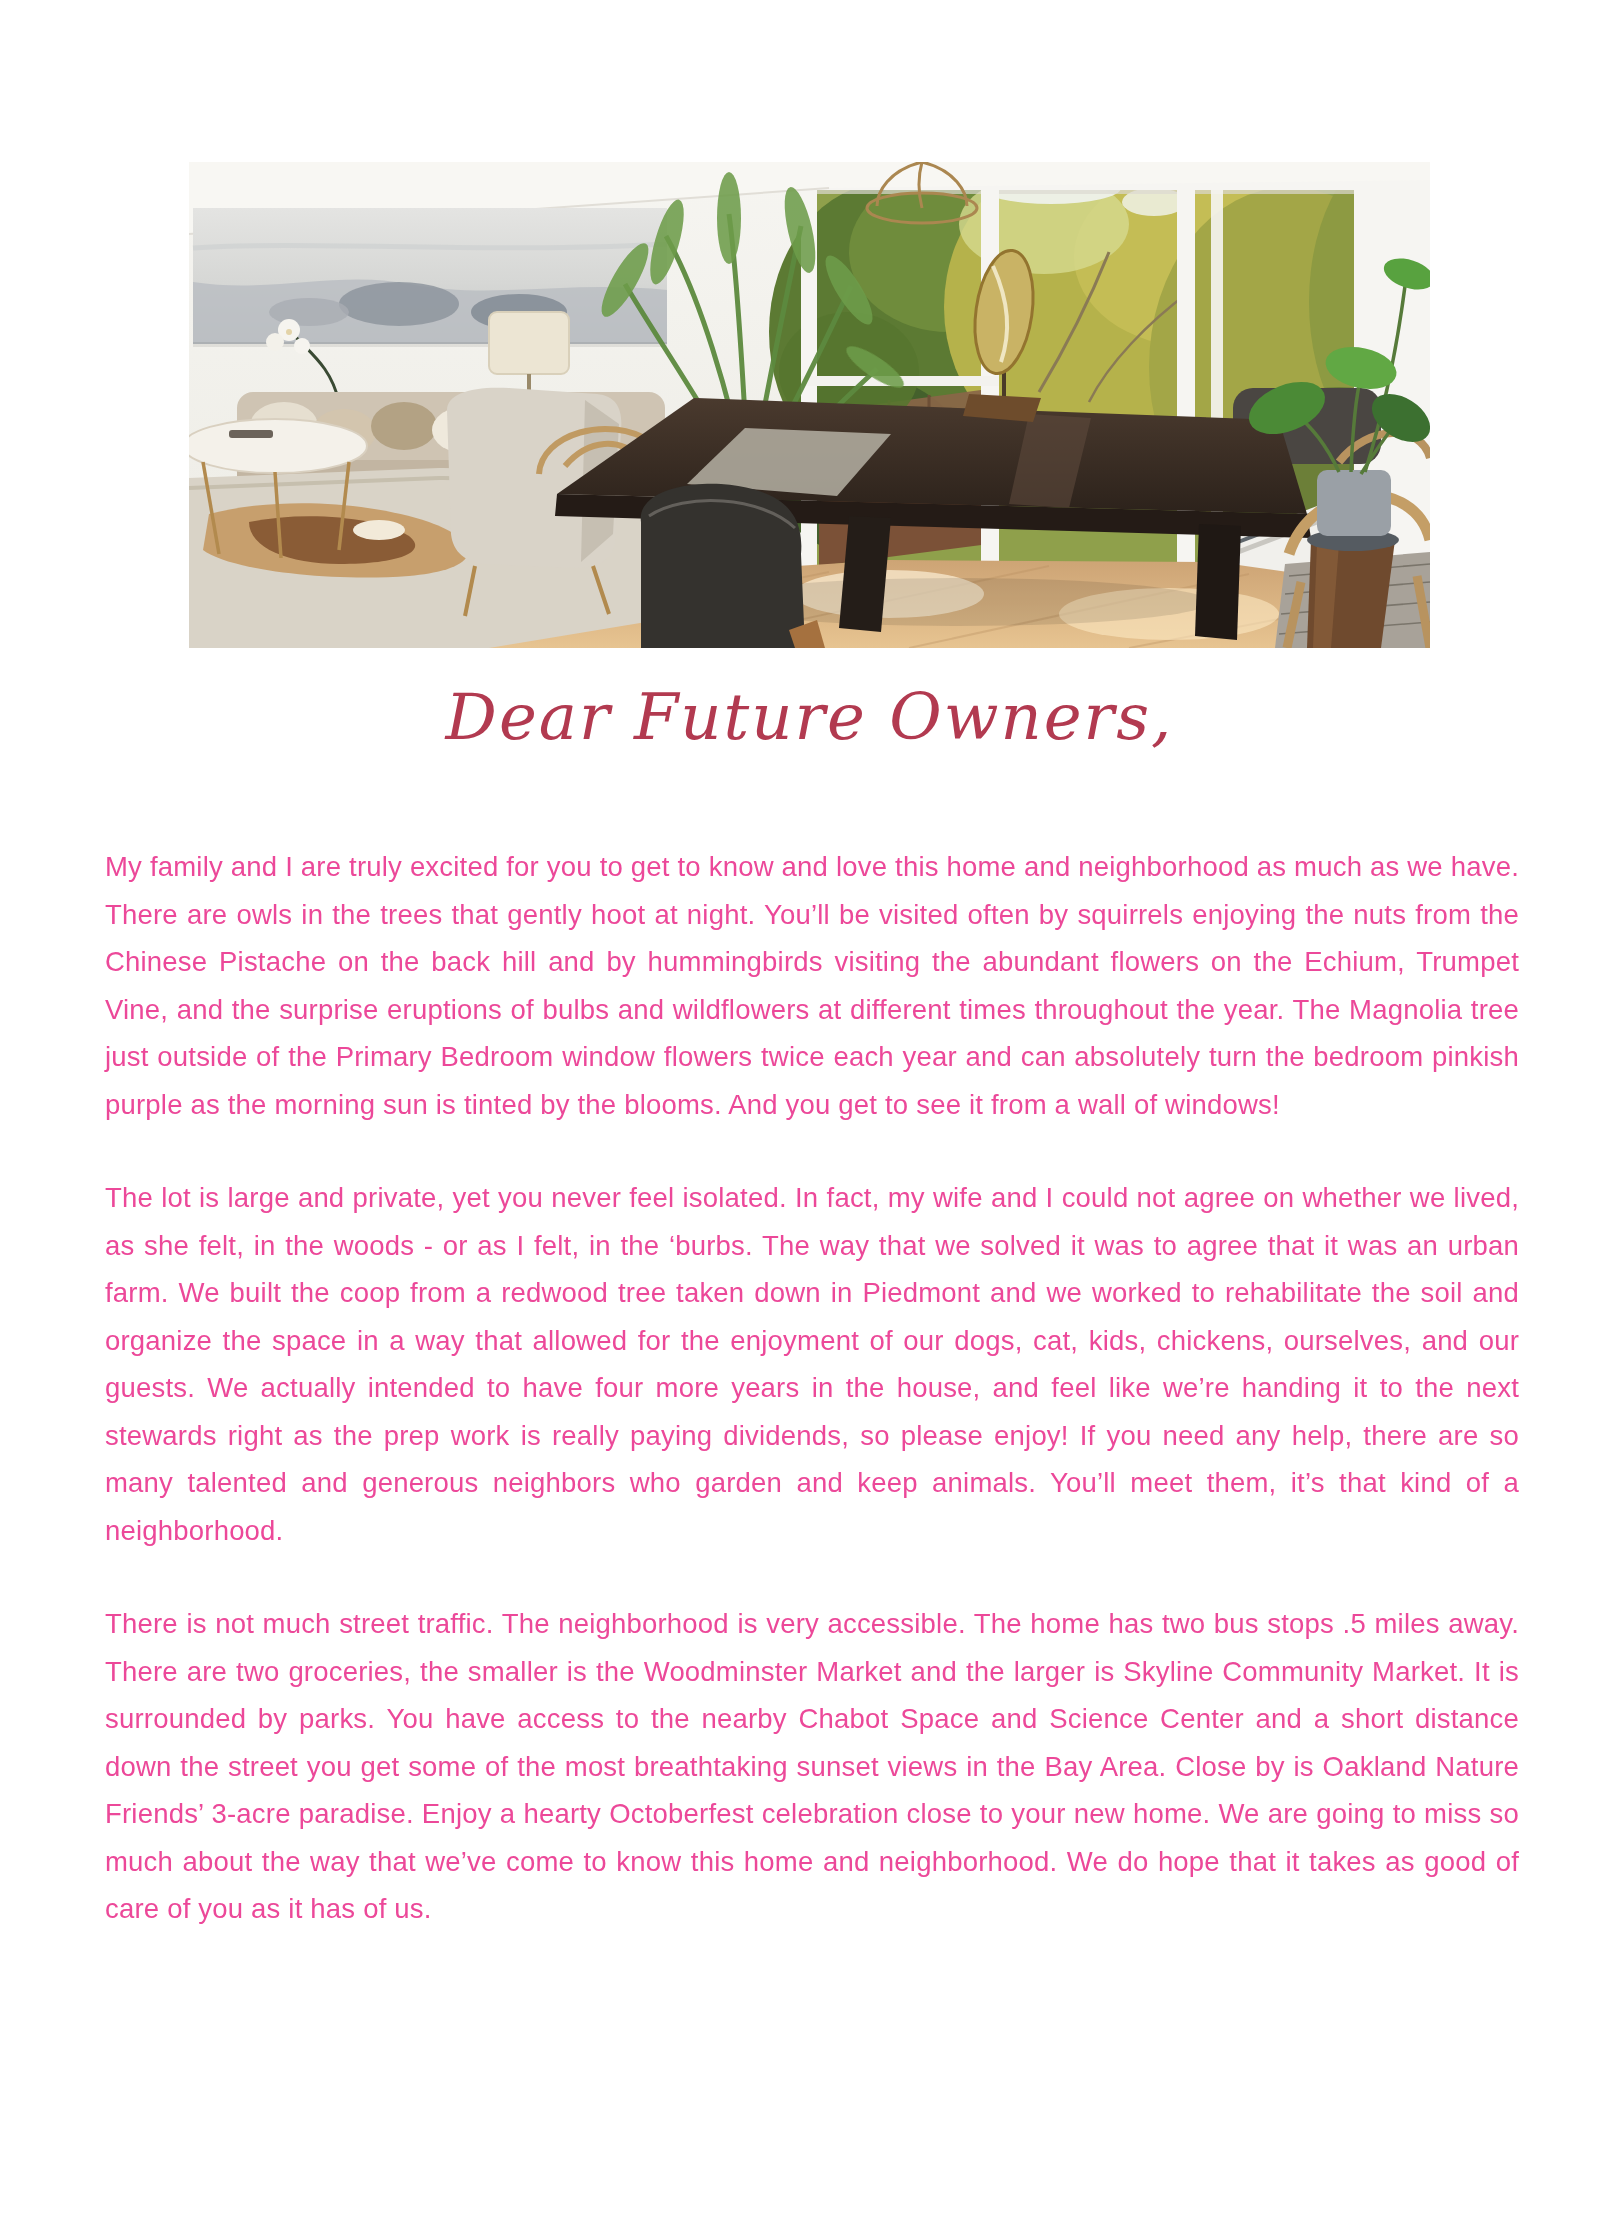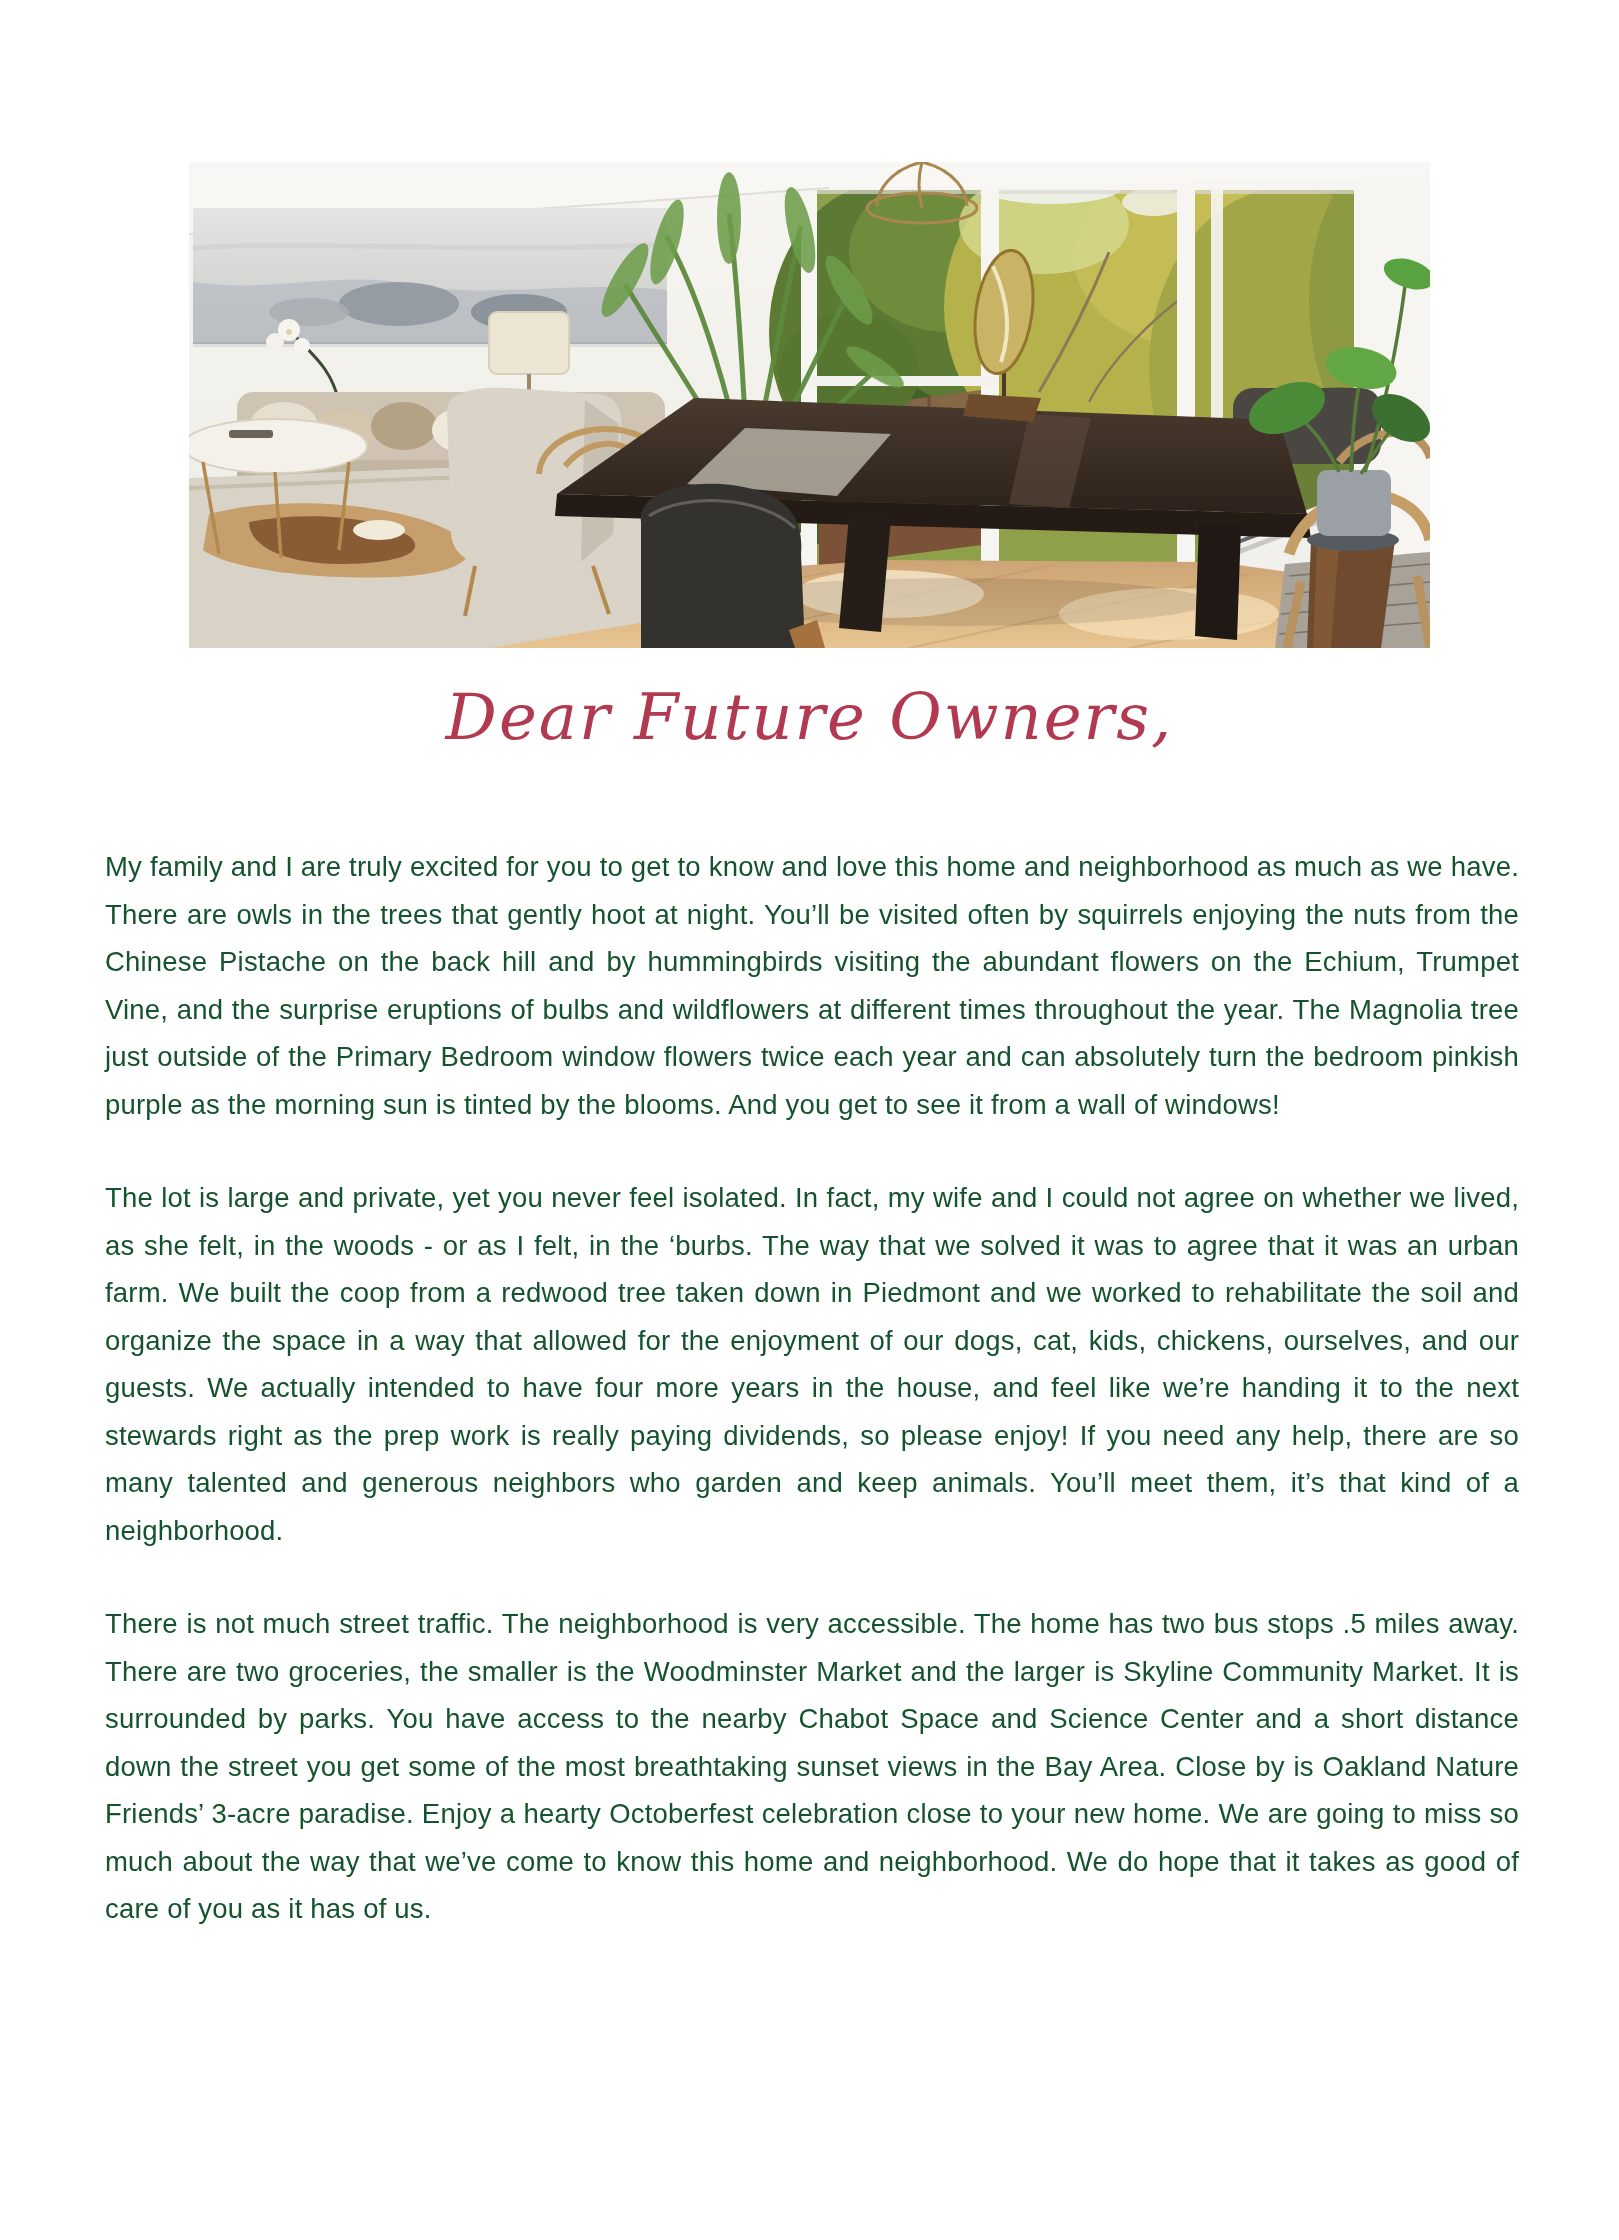--- a/index.html
+++ b/index.html
@@ -13,21 +13,21 @@
   }
   .hero svg { display:block; width:100%; height:100%; }
   .heading {
     position:absolute; left:0; top:680px; width:100%;
     text-align:center;
     font-family:"DejaVu Serif", serif; font-style:italic; font-weight:400;
     font-size:64px; letter-spacing:2px; color:#b23a50;
   }
   .letter {
     position:absolute; left:105px; top:843px; width:1414px;
-    color:#14532d; font-size:27.5px; line-height:47.5px;
+    color:#ec4899; font-size:27.5px; line-height:47.5px;
     text-align:justify; letter-spacing:0.2px; font-weight:400;
   }
   .letter p { margin:0 0 46px 0; }
   .closing-line { text-align:right; }
   .signature { font-style:italic; }
   .logo {
     position:absolute; left:2px; top:2038px; width:100%;
     text-align:center; font-family:"Liberation Serif", serif;
     font-size:57px; color:#a7a9ac; letter-spacing:1px; line-height:1.1;
   }

